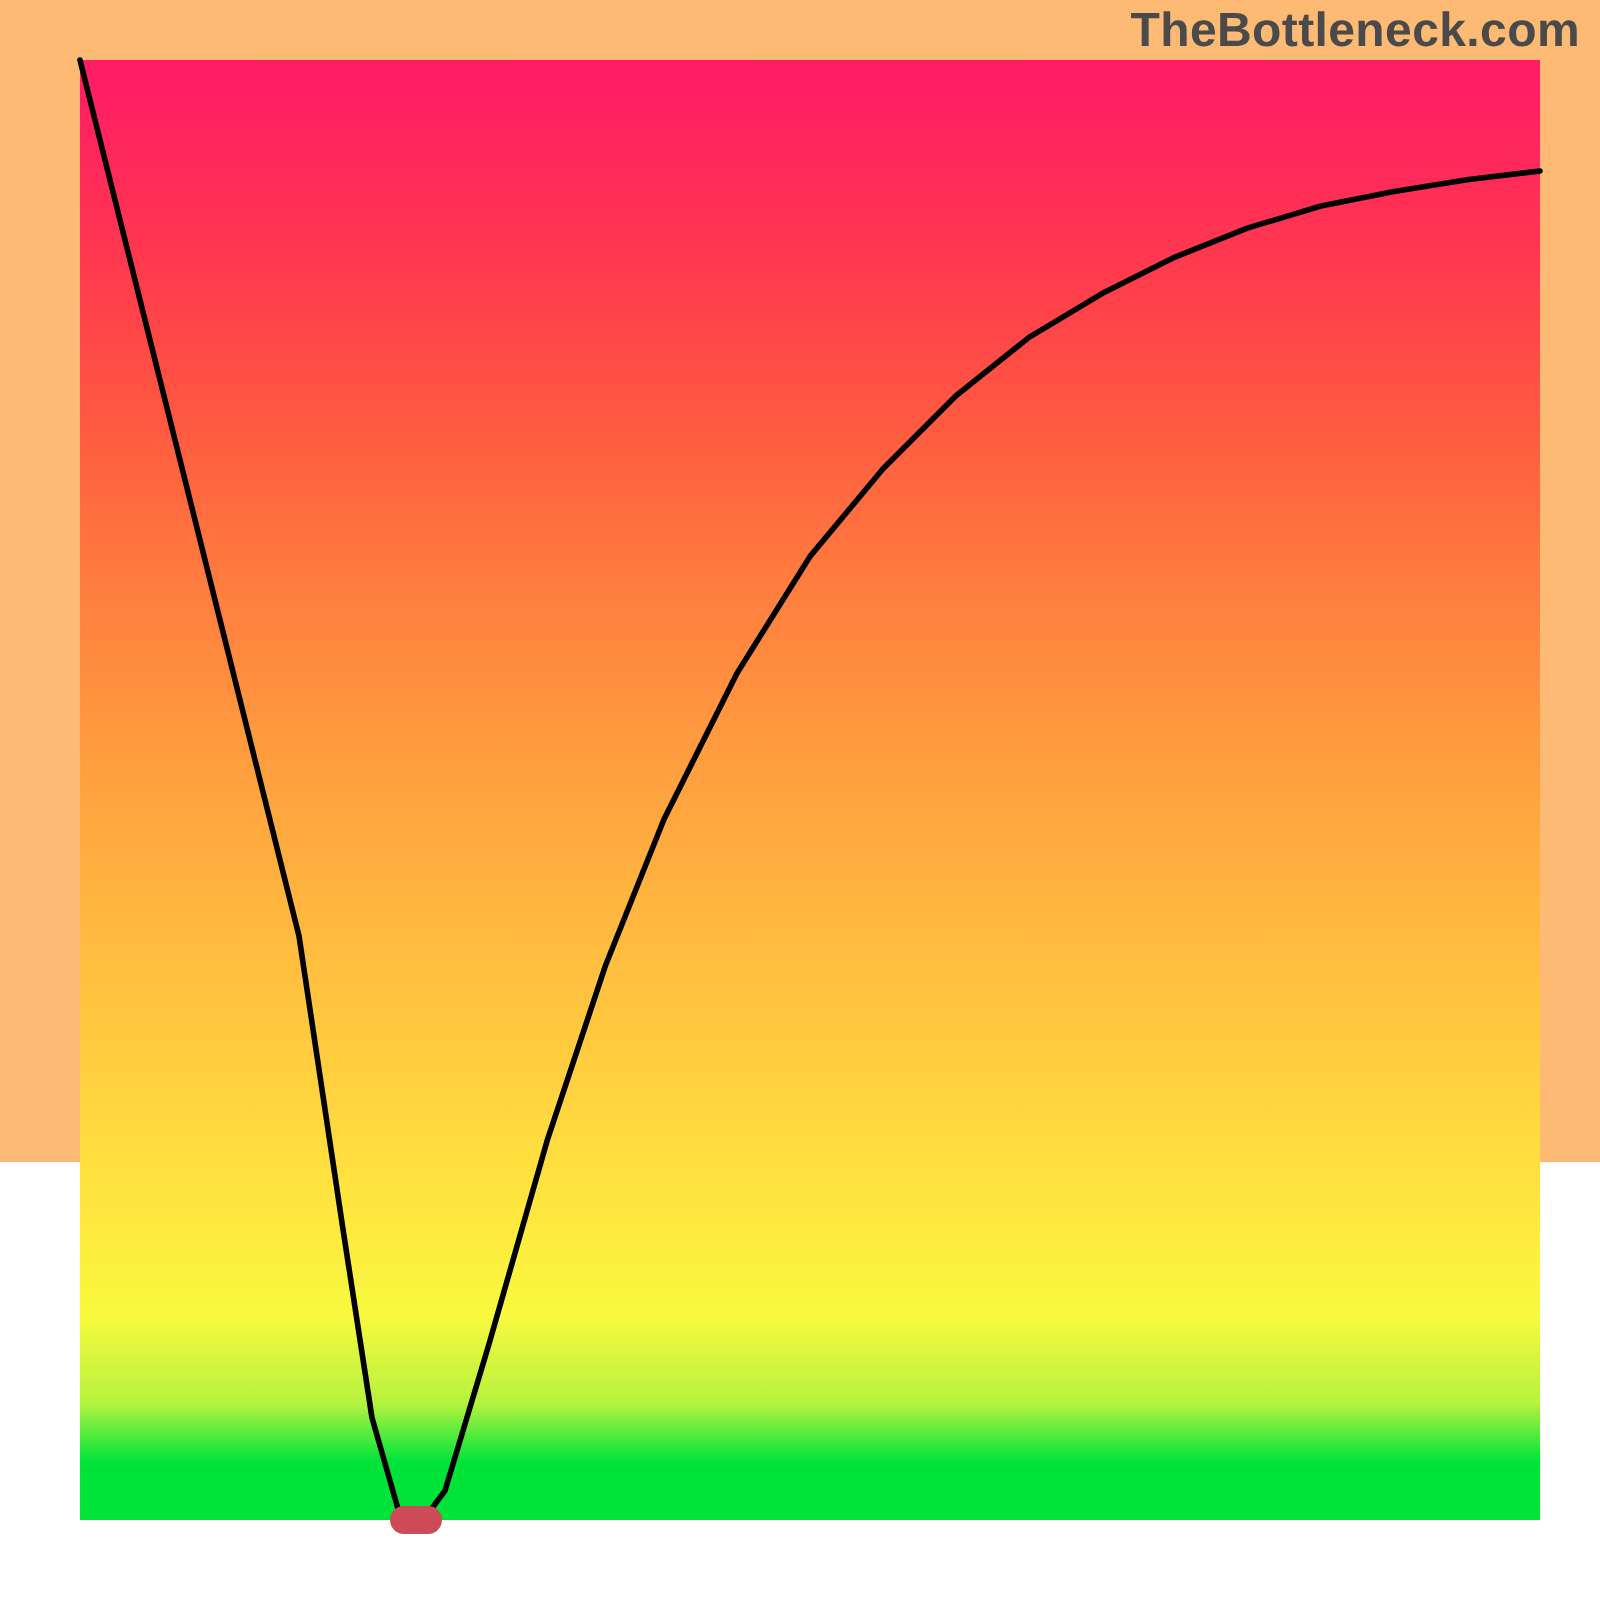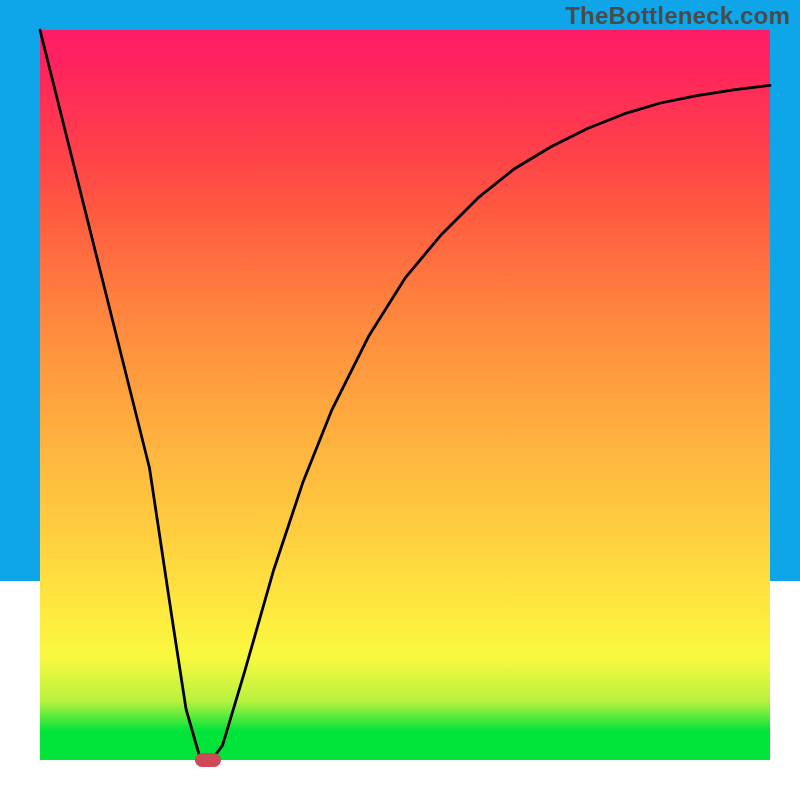--- a/index.html
+++ b/index.html
@@ -7,21 +7,21 @@
     padding: 0;
     width: 800px;
     height: 800px;
     background: #ffffff;
     font-family: Arial, Helvetica, sans-serif;
   }
   .frame {
     position: relative;
     width: 800px;
     height: 581px;
-    background: #0ea5e9;
+    background: #fdba74;
     box-sizing: border-box;
   }
   .watermark {
     position: absolute;
     top: 2px;
     right: 10px;
     color: #4a4a4a;
     font-size: 24px;
     font-weight: 600;
     z-index: 10;

